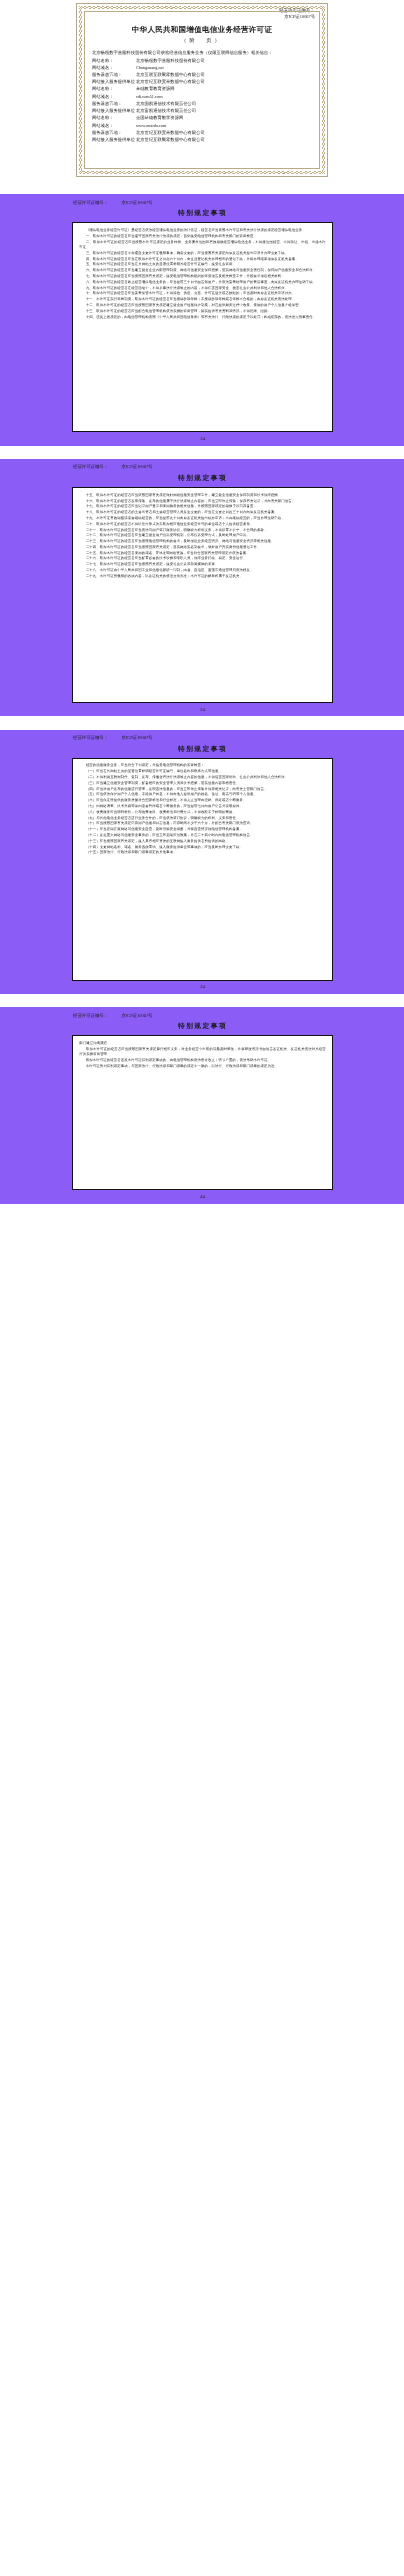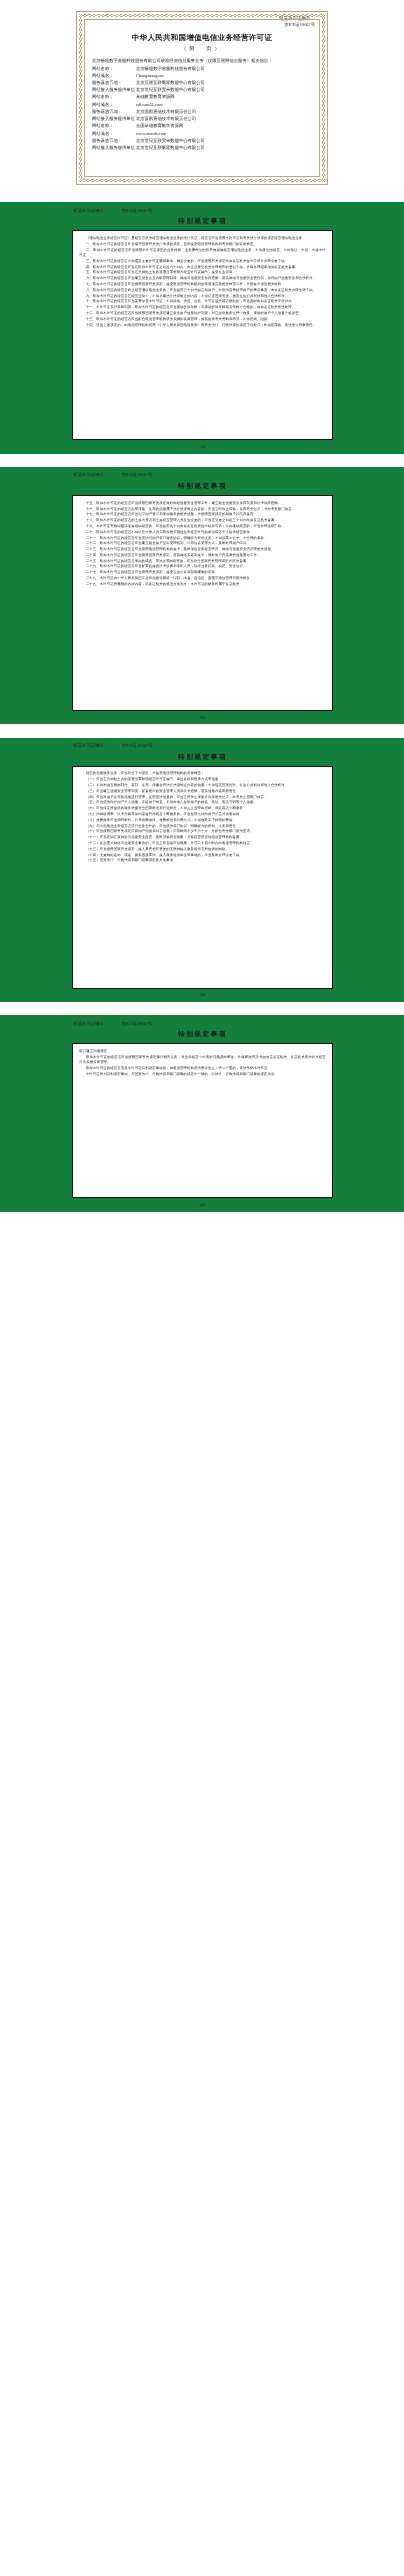--- a/index.html
+++ b/index.html
@@ -7,22 +7,22 @@
     padding: 0;
     background: #ffffff;
   }
   body {
     width: 405px;
     font-family: "Liberation Serif", "DejaVu Serif", serif;
     color: #1a1a1a;
   }
   .doc {
     width: 405px;
-    margin: 8px auto;
-    background: #15803d;
+    margin: 0 auto;
+    background: #8b5cf6;
   }
 
   
   .page {
     position: relative;
     background: #ffffff;
     box-sizing: border-box;
   }
   .page1 {
     width: 405px;

